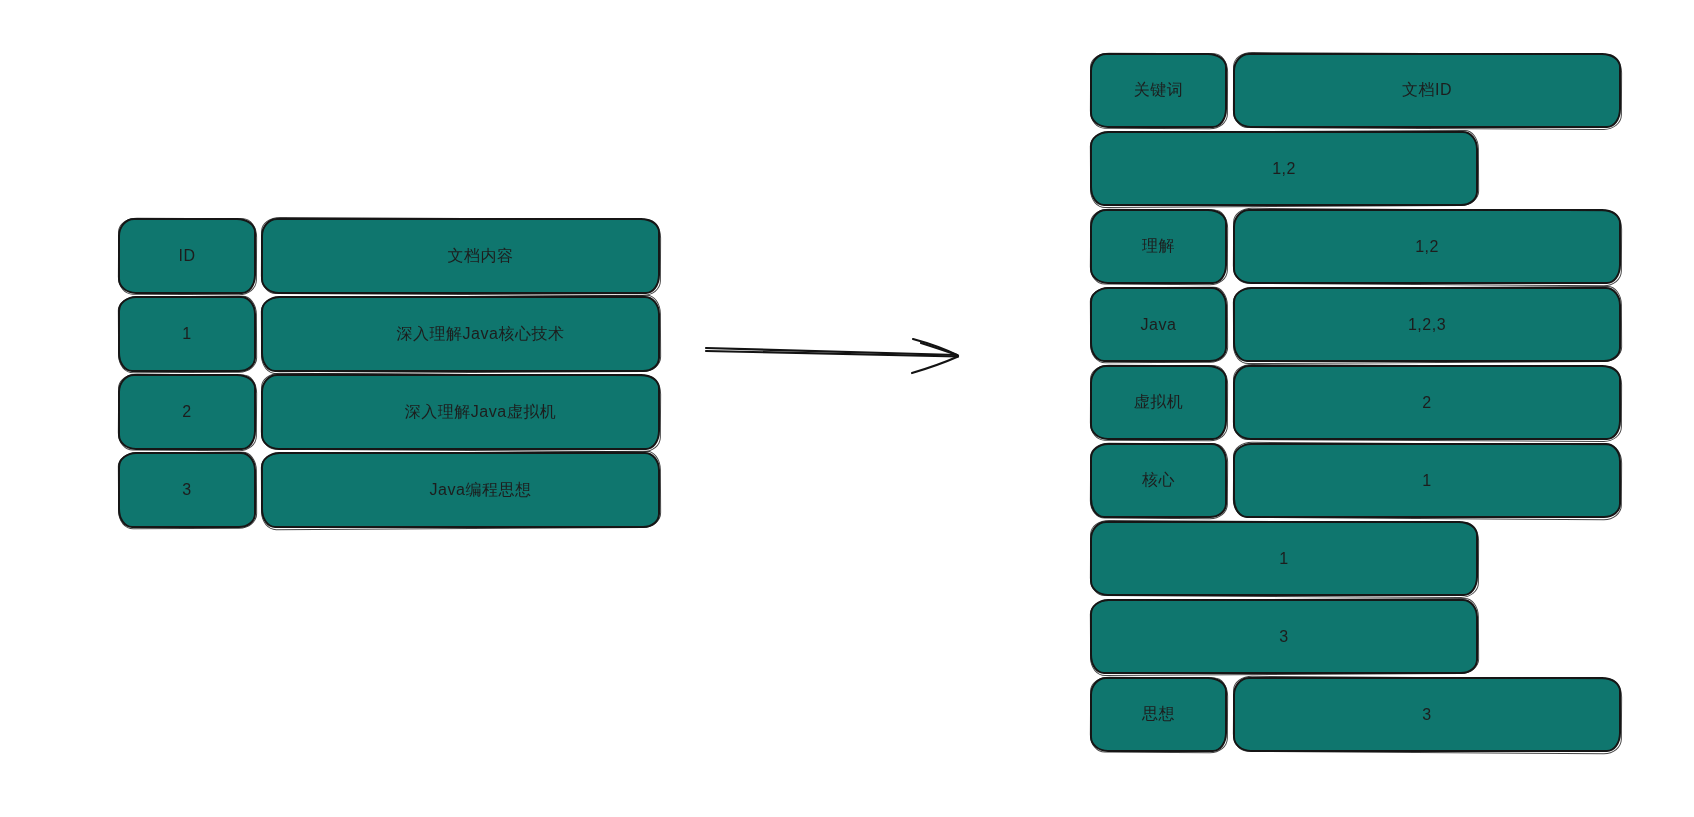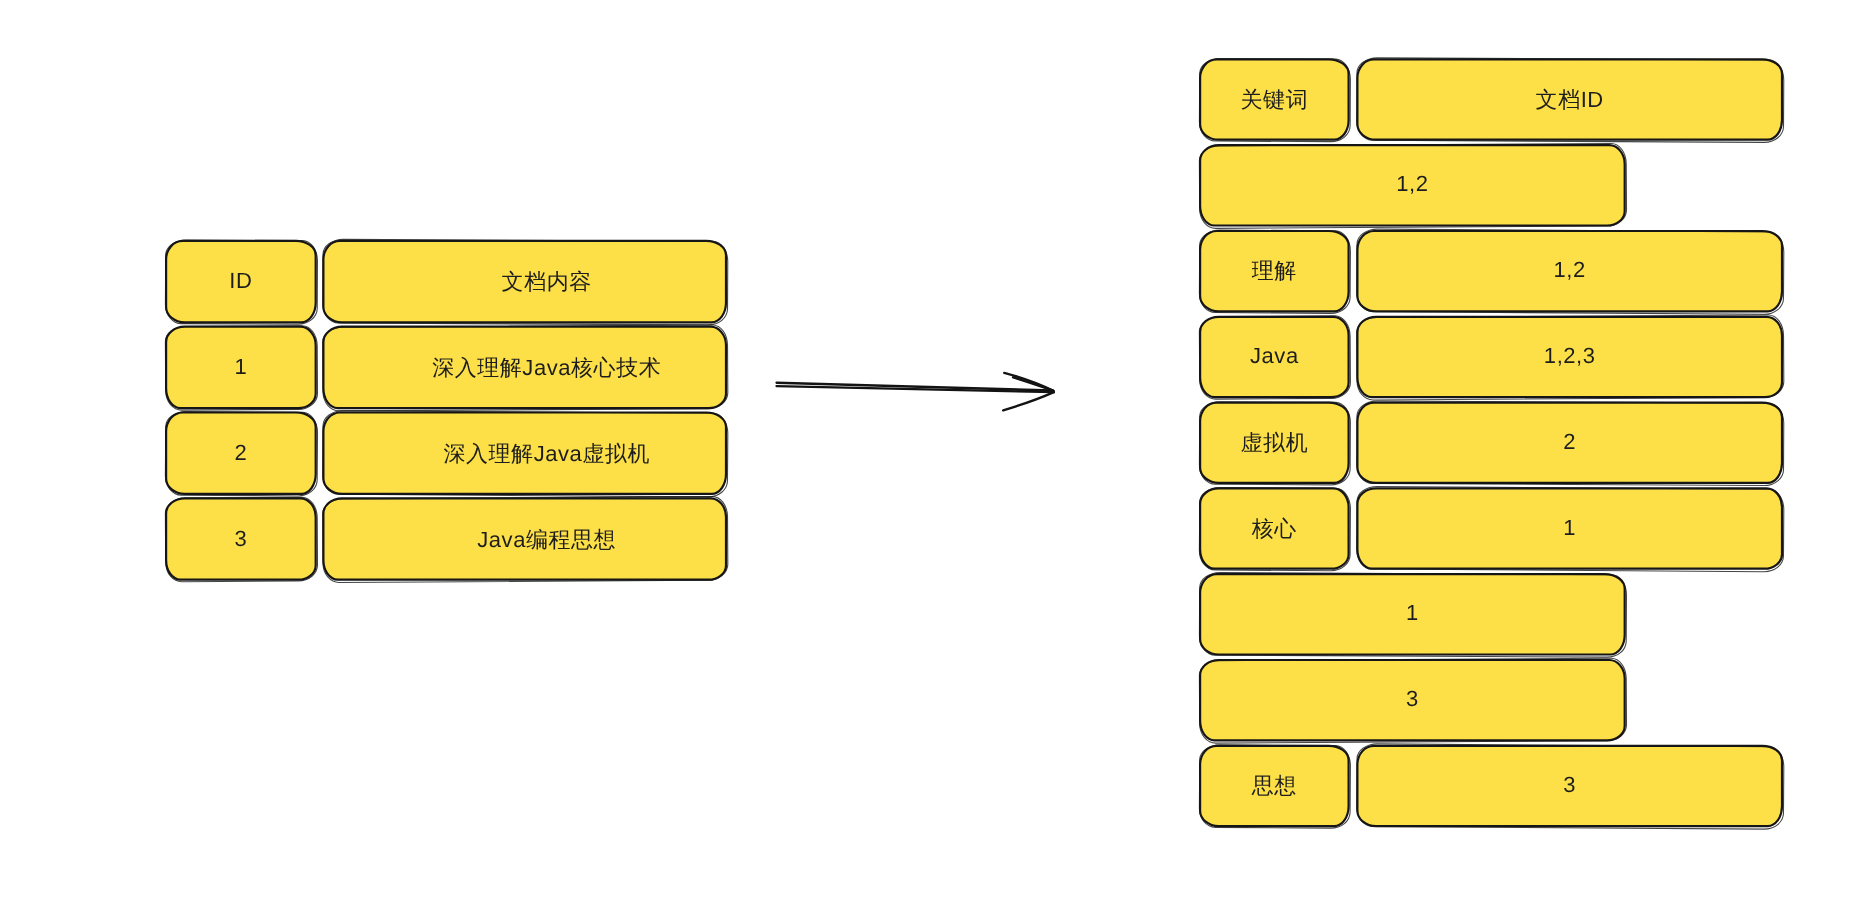--- a/index.html
+++ b/index.html
@@ -8,24 +8,24 @@
     width:1694px;height:817px;
     background:#ffffff;
     font-family:"Liberation Sans", sans-serif;
     color:#1d1d1d;
     overflow:hidden;
   }
   .tbl{position:absolute;display:flex;flex-direction:column;}
   .row{display:flex;}
   .cell{
     position:relative;
-    background:#fde047;
+    background:#0f766e;
     border:2.4px solid #161616;
     display:flex;align-items:center;justify-content:center;
-    font-size:20px;
+    font-size:16px;
     letter-spacing:.5px;
     border-radius:16px 19px 14px 18px / 18px 14px 19px 15px;
     box-sizing:border-box;
   }
   
   .cell::after{
     content:'';
     position:absolute;inset:-2.5px;
     border:1.3px solid rgba(22,22,22,.8);
     border-radius:19px 14px 18px 15px / 14px 19px 15px 18px;
@@ -33,22 +33,22 @@
     pointer-events:none;
   }
   .row:nth-child(even) .cell::after{transform:rotate(-.35deg);}
   .row:nth-child(3n) .cell::after{transform:rotate(.4deg);}
   .row:nth-child(even) .cell{border-radius:18px 15px 17px 14px / 15px 18px 14px 19px;}
 
   
   #doc-table{left:118px;top:218px;gap:2px;}
   #doc-table .row{gap:5px;}
   #doc-table .cell{height:76px;}
-  #doc-table .c1{width:138px;margin-left:32px;}
-  #doc-table .c2{width:368px;padding-left:40px;}
+  #doc-table .c1{width:138px;}
+  #doc-table .c2{width:399px;padding-left:40px;}
 
   
   #index-table{left:1090px;top:53px;gap:3px;}
   #index-table .row{gap:6px;}
   #index-table .cell{height:75px;}
   #index-table .c1{width:137px;}
   #index-table .c2{width:388px;}
 
   #arrow{position:absolute;left:695px;top:315px;}
   #arrow path{stroke:#131313;stroke-width:2.2;fill:none;stroke-linecap:round;}

